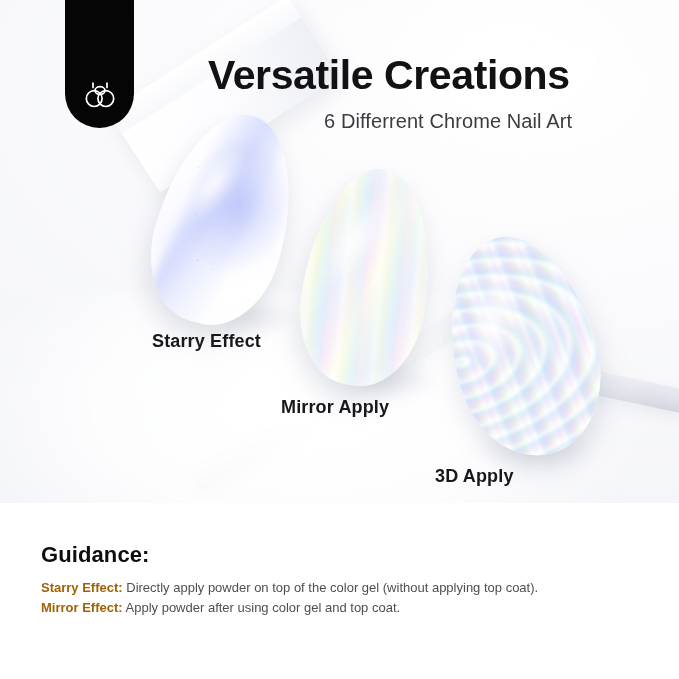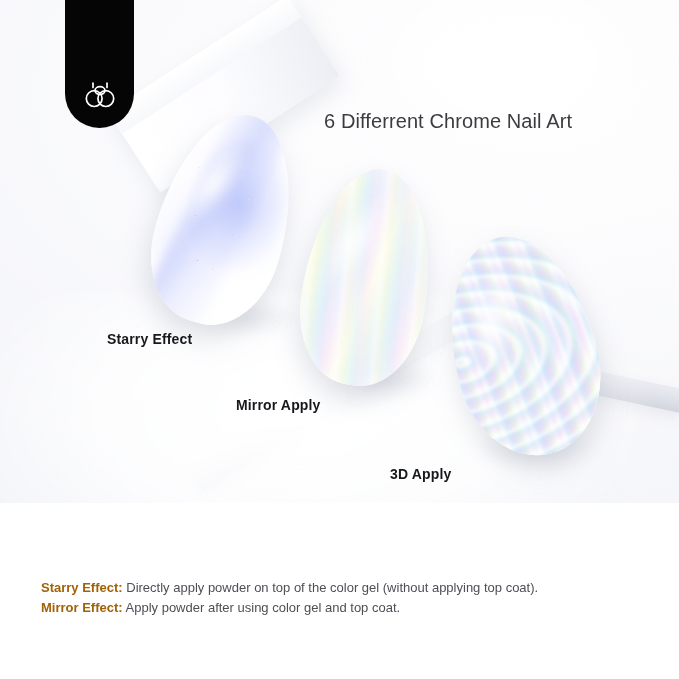--- a/index.html
+++ b/index.html
@@ -237,23 +237,24 @@
     color:#121214; white-space:nowrap;
   }
   .hero-sub {
     position:absolute; left:324px; top:110px;
     font-size:20px; font-weight:400; letter-spacing:.1px;
     color:#3c3c40; white-space:nowrap;
   }
 
   .caption {
     position:absolute;
-    font-size:14px; font-weight:700; letter-spacing:.15px;
+    font-size:18px; font-weight:700; letter-spacing:.15px;
     color:#18181c; white-space:nowrap;
     z-index:7;
+    margin-left:45px;
   }
   #cap-starry { left:107px; top:331px; }
   #cap-mirror { left:236px; top:397px; }
   #cap-3d     { left:390px; top:466px; }
 
   
   .guide {
     position:absolute; left:0; top:503px;
     width:679px; height:176px;
     background:#ffffff;
@@ -315,28 +316,30 @@
         <svg width="38" height="32" viewBox="0 0 38 32" fill="none" stroke="#ffffff" stroke-width="1.7" stroke-linecap="round">
           <path d="M12 3.2 V7.4"></path>
           <path d="M26 3.2 V7.4"></path>
           <ellipse cx="19" cy="10.6" rx="5.0" ry="3.9"></ellipse>
           <circle cx="13.2" cy="18.6" r="7.9"></circle>
           <circle cx="24.8" cy="18.6" r="7.9"></circle>
         </svg>
       </span>
     </div>
 
+    <div class="hero-title">Versatile Creations</div>
     <div class="hero-sub">6 Differrent Chrome Nail Art</div>
 
     <div class="caption" id="cap-starry">Starry Effect</div>
     <div class="caption" id="cap-mirror">Mirror Apply</div>
     <div class="caption" id="cap-3d">3D Apply</div>
   </div>
 
   <div class="guide">
+    <div class="guide-heading">Guidance:</div>
     <div class="guide-list">
       <div class="guide-row">
         <span class="term">Starry Effect:</span><span class="desc"> Directly apply powder on top of the color gel (without applying top coat).</span>
       </div>
       <div class="guide-row">
         <span class="term">Mirror Effect:</span><span class="desc"> Apply powder after using color gel and top coat.</span>
       </div>
     </div>
   </div>
 

